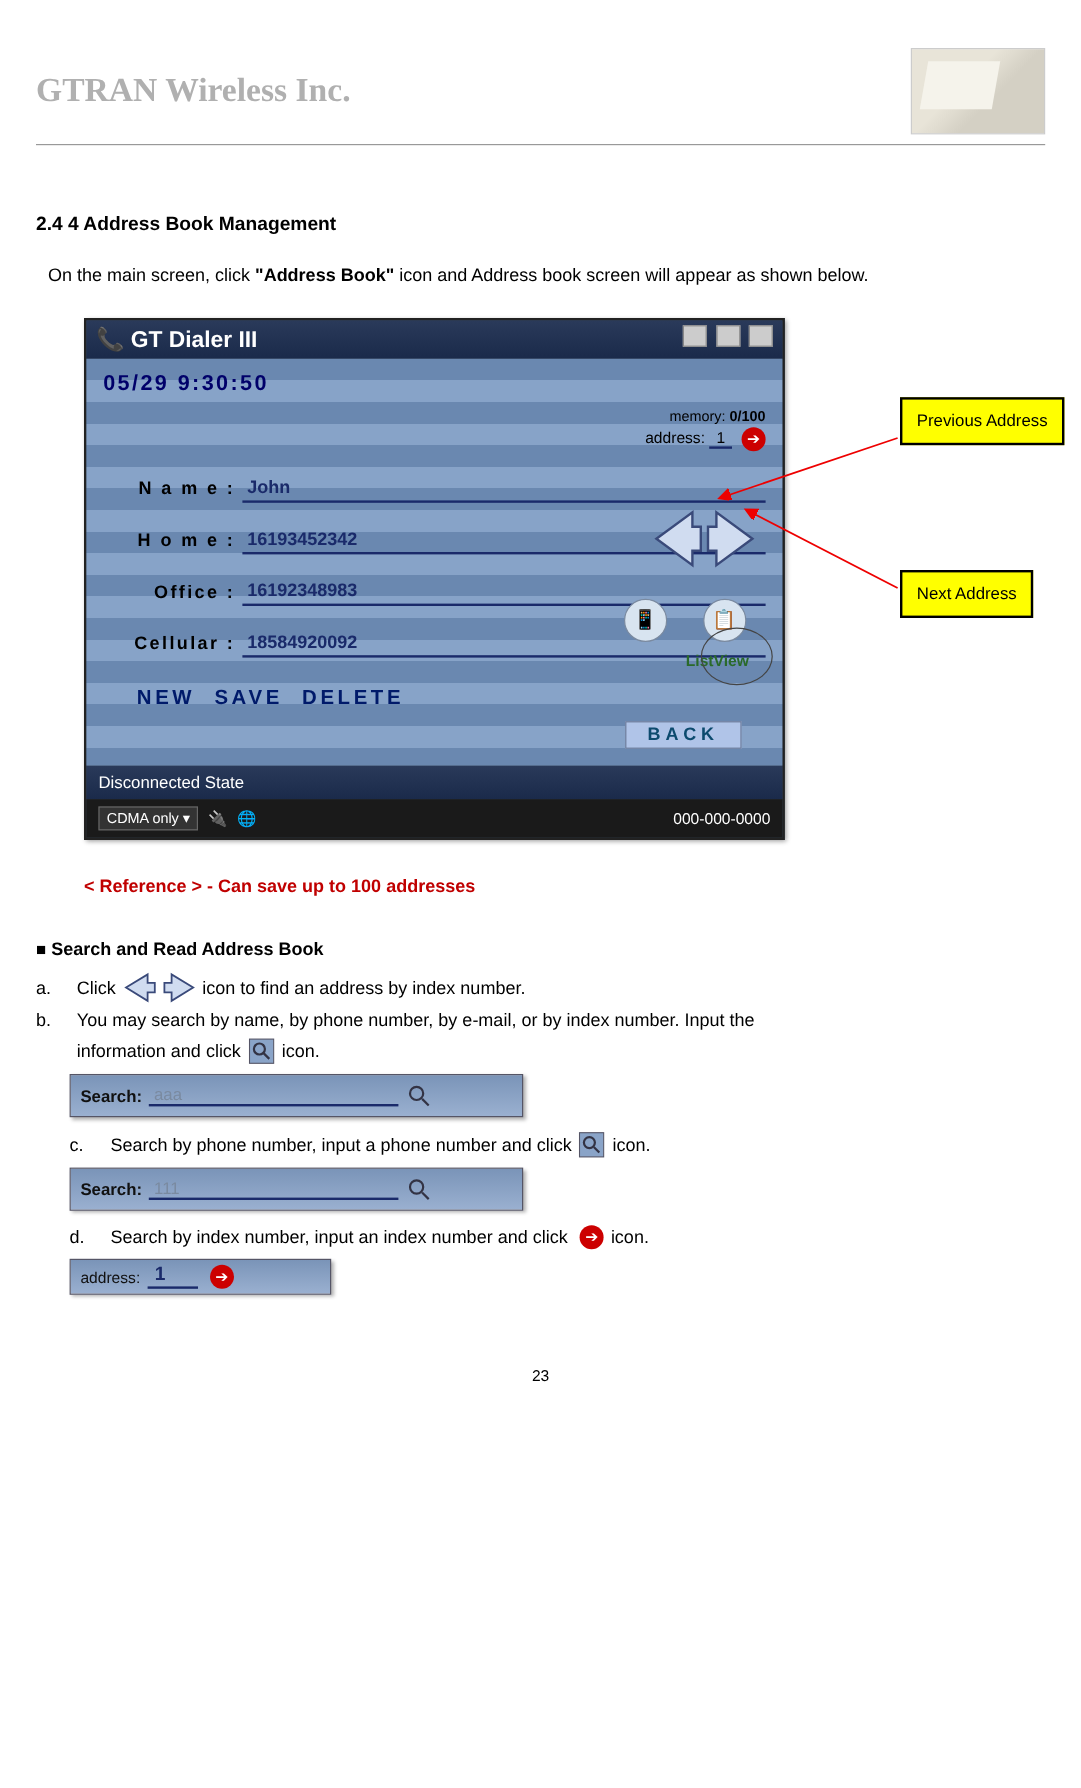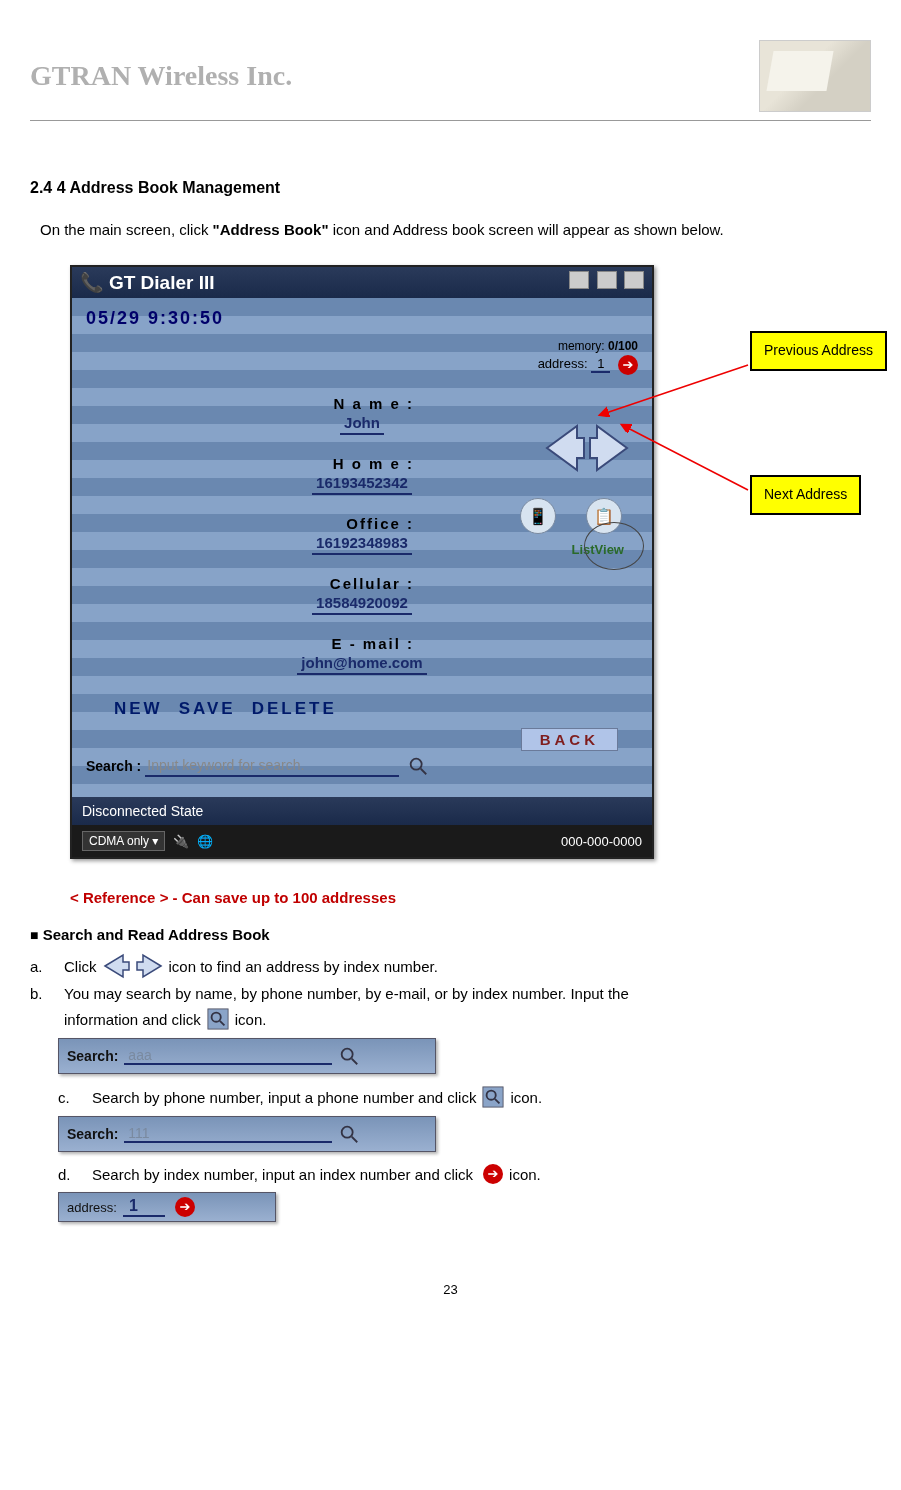--- a/index.html
+++ b/index.html
@@ -115,21 +115,20 @@
     text-align:center;
     line-height:20px;
     font-size:13px;
     vertical-align:middle;
     margin-left:4px;
   }
   .field-row{
     display:flex;
     align-items:center;
     margin:20px 0;
-    flex-direction:column;
   }
   .field-label{
     width:110px;
     font-weight:bold;
     font-size:15px;
     letter-spacing:2px;
     text-align:right;
     padding-right:6px;
   }
   .field-value{
@@ -193,21 +192,21 @@
     letter-spacing:3px;
     padding:4px 8px;
   }
   .back-btn{
     text-align:right;
     margin-right:20px;
     margin-bottom:6px;
   }
   .back-btn span{
     background:#b0c4e8;
-    color:#7f1d1d;
+    color:#0c4a6e;
     font-weight:bold;
     letter-spacing:4px;
     padding:2px 18px;
     font-size:15px;
     border:1px solid #6a7a9a;
   }
   .search-row{
     display:flex;
     align-items:center;
     margin:4px 0 10px 0;
@@ -256,21 +255,21 @@
     font-size:14px;
     line-height:1.4;
   }
   .callout-prev{ left:680px; top:66px; }
   .callout-next{ left:680px; top:210px; }
   .callout-line{position:absolute;stroke:#e00;stroke-width:1.5;fill:none;}
   .reference-note{
     color:#c00000;
     font-weight:bold;
     font-size:15px;
-    margin:6px 0 20px 40px;
+    margin:6px 0 36px 40px;
   }
   .subheading{
     font-weight:bold;
     font-size:15px;
     margin:4px 0 10px 0;
   }
   .subheading .sq{font-size:14px;}
   .list-line{
     font-size:15px;
     margin:6px 0 6px 0;
@@ -375,24 +374,20 @@
         <div class="field-value">16193452342</div>
       </div>
       <div class="field-row">
         <div class="field-label">Office   :</div>
         <div class="field-value">16192348983</div>
       </div>
       <div class="field-row">
         <div class="field-label">Cellular :</div>
         <div class="field-value">18584920092</div>
       </div>
-      <div class="field-row">
-        <div class="field-label">E - mail :</div>
-        <div class="field-value">john@home.com</div>
-      </div>
 
       <div class="big-arrows">
         <svg viewBox="0 0 90 60">
           <polygon points="5,30 35,8 35,20 42,20 42,40 35,40 35,52" fill="#d0dcf0" stroke="#3a4a7a" stroke-width="2"></polygon>
           <polygon points="85,30 55,8 55,20 48,20 48,40 55,40 55,52" fill="#d0dcf0" stroke="#3a4a7a" stroke-width="2"></polygon>
         </svg>
       </div>
 
       <div class="side-icons">
         <div class="circ-icon">📱</div>
@@ -401,28 +396,20 @@
       <div class="listview-label">ListView</div>
       <div class="listview-circle"></div>
 
       <div class="button-row">
         <div class="app-btn">NEW</div>
         <div class="app-btn">SAVE</div>
         <div class="app-btn">DELETE</div>
       </div>
       <div class="back-btn">
         <span>BACK</span>
-      </div>
-      <div class="search-row">
-        <span class="search-label">Search :</span>
-        <span class="search-field">Input keyword for search.</span>
-        <svg class="mag" viewBox="0 0 24 24">
-          <circle cx="10" cy="10" r="6" fill="none" stroke="#334" stroke-width="2"></circle>
-          <line x1="15" y1="15" x2="21" y2="21" stroke="#334" stroke-width="2"></line>
-        </svg>
       </div>
     </div>
     <div class="status-bar">Disconnected State</div>
     <div class="bottom-bar">
       <span style="display:flex;align-items:center;gap:8px;">
         <span class="dropdown"><span>CDMA only</span> ▾</span>
         <span>🔌</span>
         <span>🌐</span>
       </span>
       <span>000-000-0000</span>

